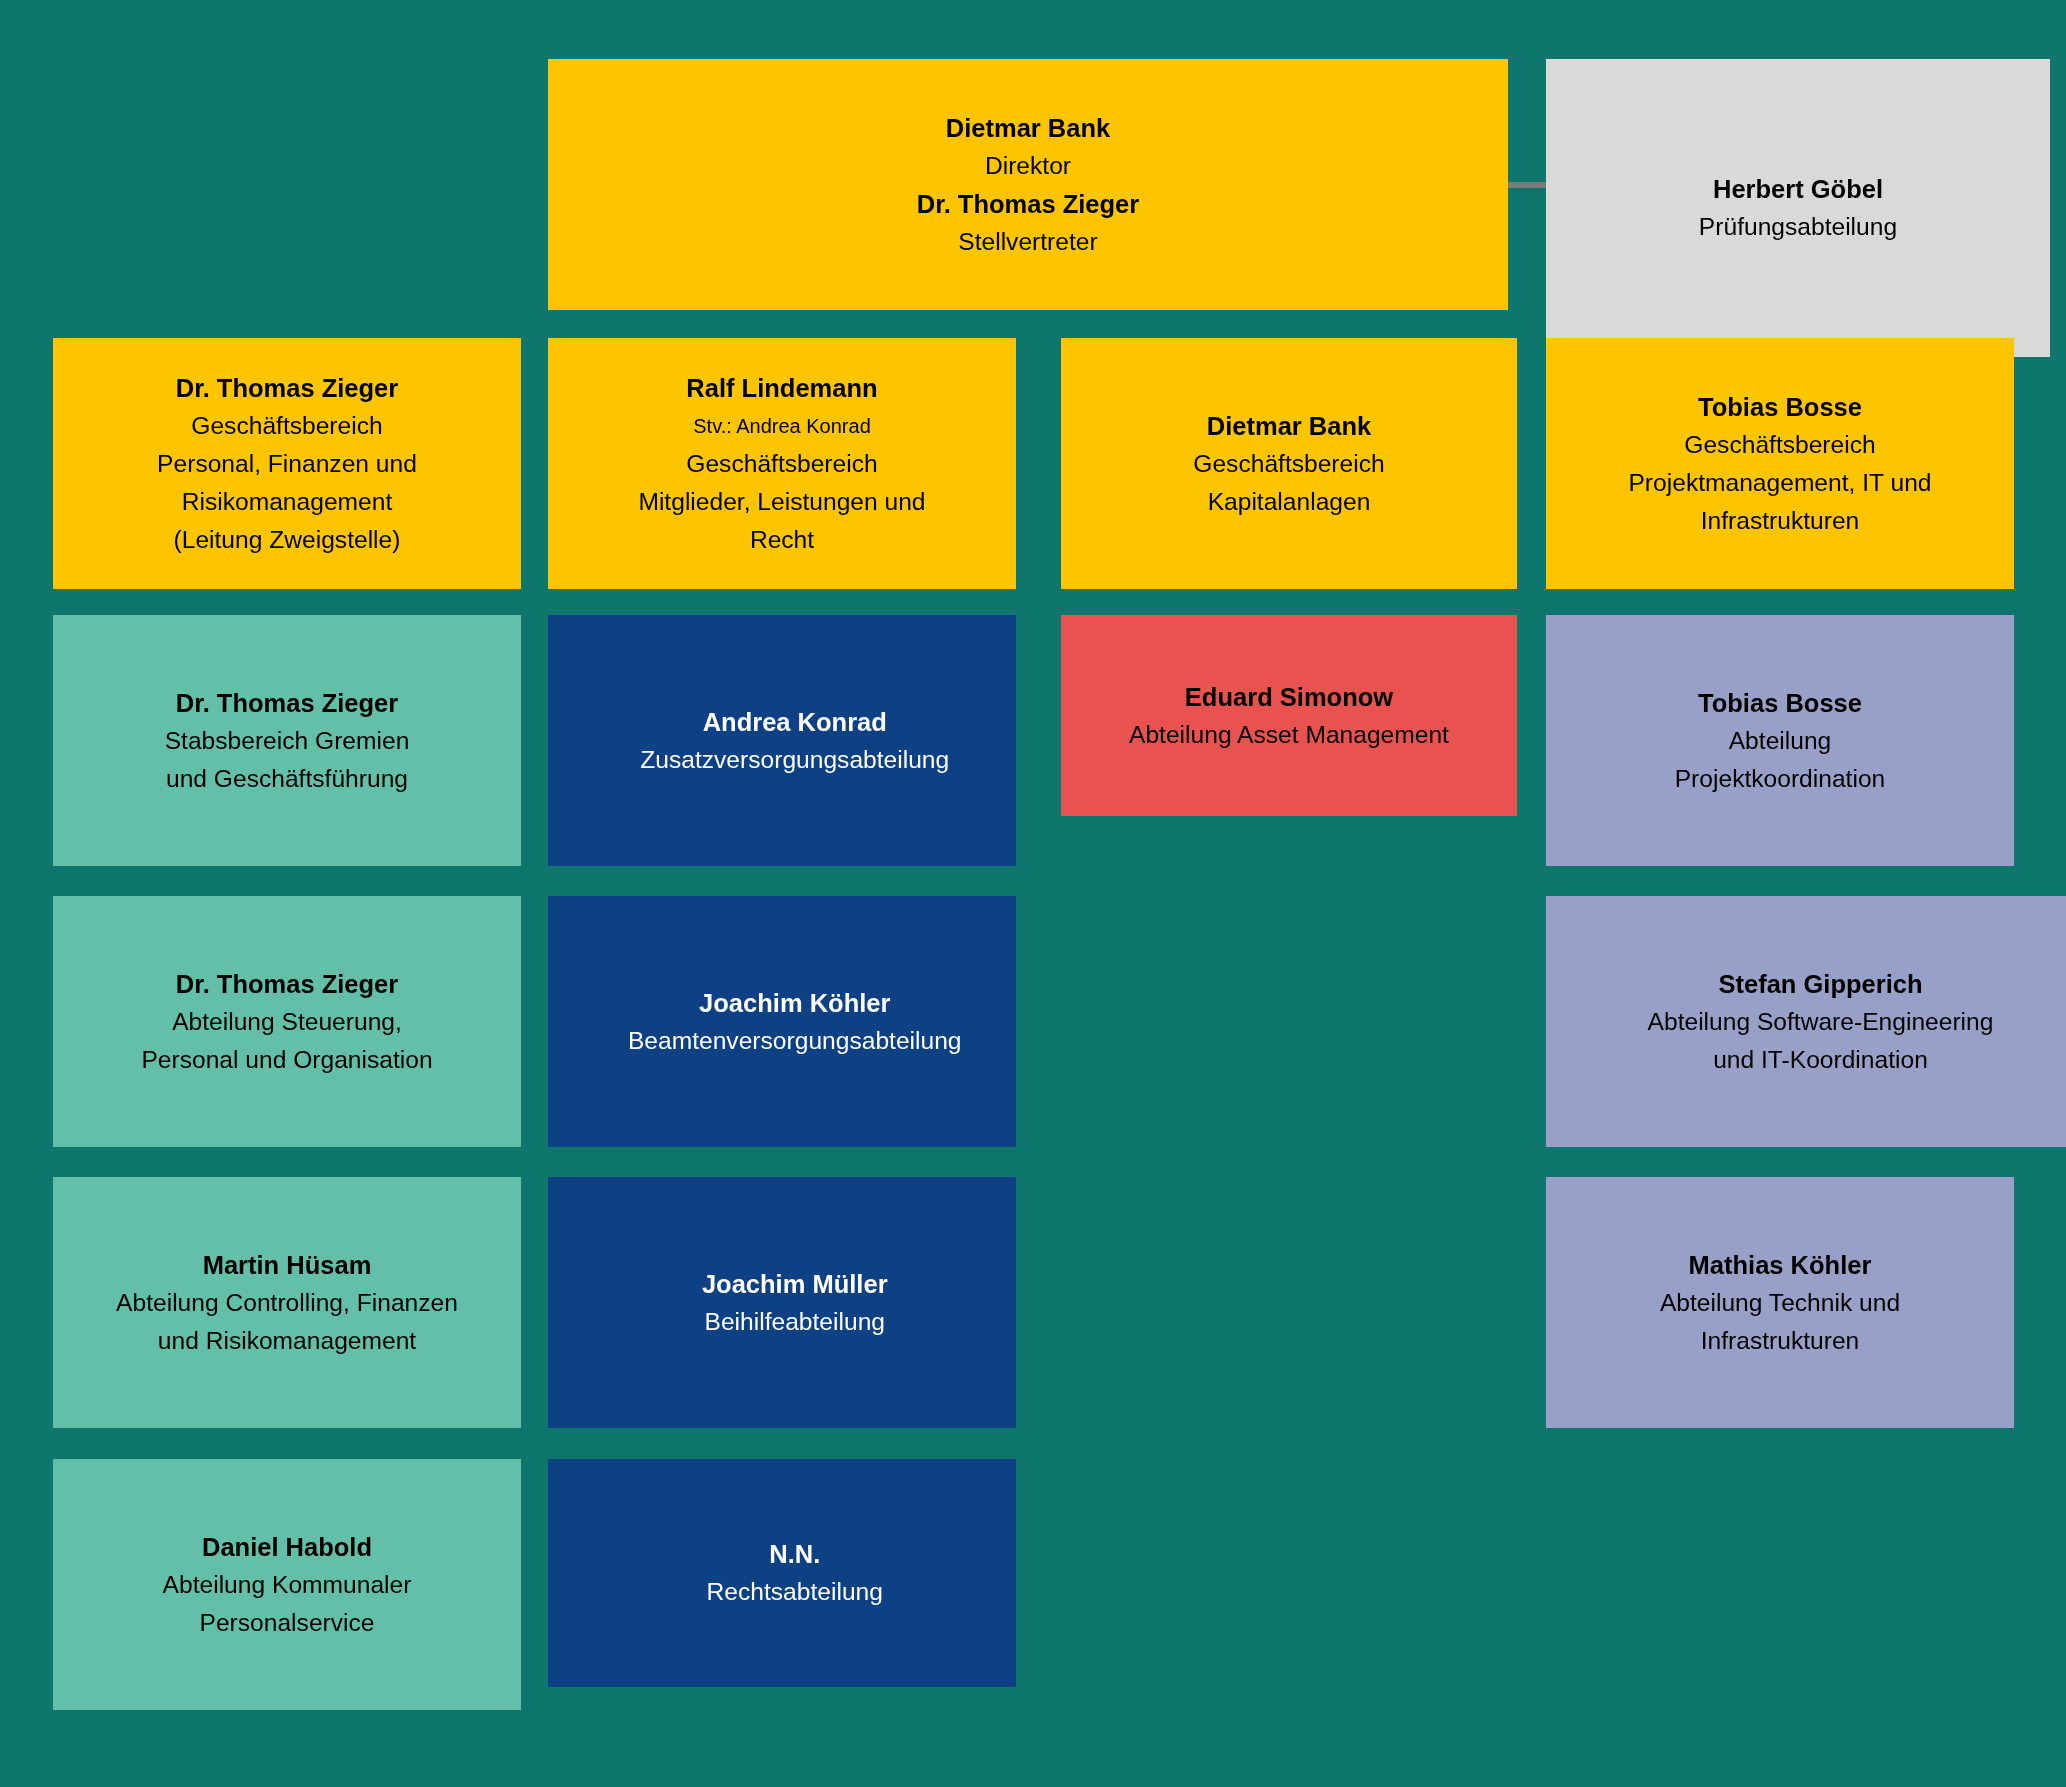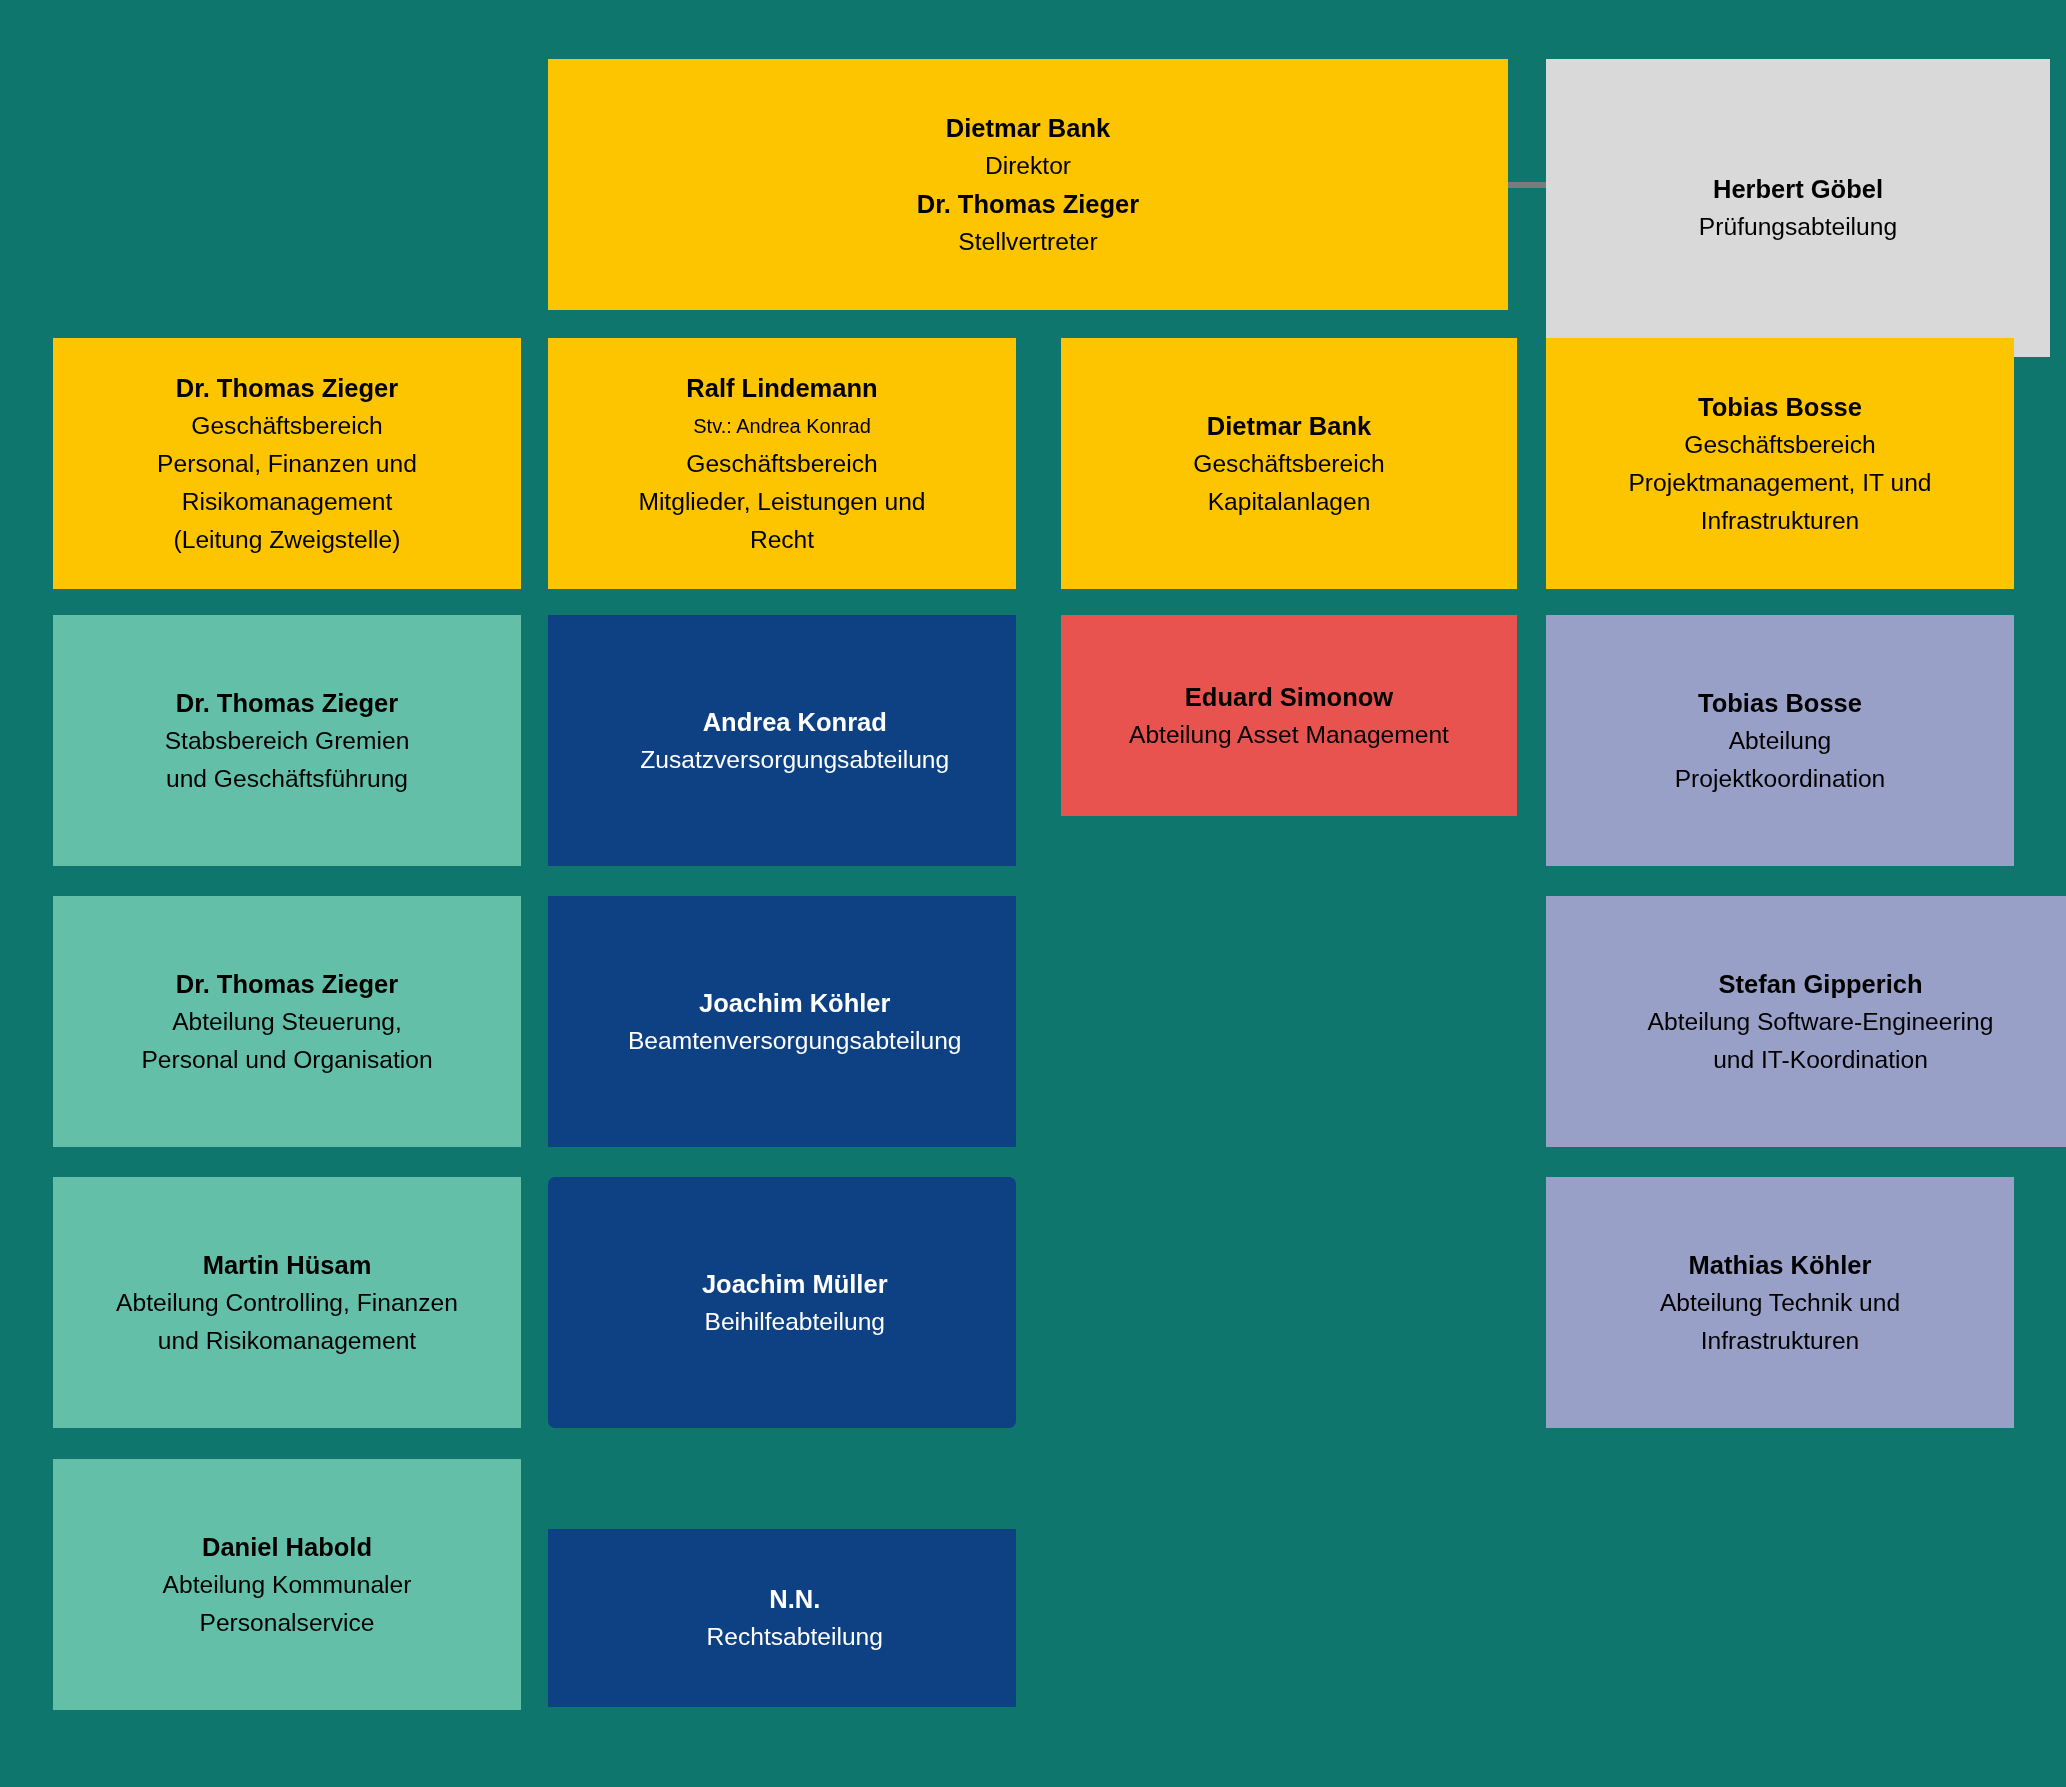--- a/index.html
+++ b/index.html
@@ -136,36 +136,36 @@
     <div class="line">Abteilung Software-Engineering</div>
     <div class="line">und IT-Koordination</div>
   </div>
 
   <div class="box teal" style="left:53px; top:1177px; width:468px; height:251px;">
     <div class="line name">Martin Hüsam</div>
     <div class="line">Abteilung Controlling, Finanzen</div>
     <div class="line">und Risikomanagement</div>
   </div>
 
-  <div class="box blue" style="left:548px; top:1177px; width:468px; height:251px;border-radius:7px;">
+  <div class="box blue" style="left:548px; top:1177px; width:468px; height:251px;">
     <div class="line name">Joachim Müller</div>
     <div class="line">Beihilfeabteilung</div>
   </div>
 
   <div class="box purple" style="left:1546px; top:1177px; width:468px; height:251px;">
     <div class="line name">Mathias Köhler</div>
     <div class="line">Abteilung Technik und</div>
     <div class="line">Infrastrukturen</div>
   </div>
 
   <div class="box teal" style="left:53px; top:1459px; width:468px; height:251px;">
     <div class="line name">Daniel Habold</div>
     <div class="line">Abteilung Kommunaler</div>
     <div class="line">Personalservice</div>
   </div>
 
-  <div class="box blue" style="left:548px; top:1529px; width:468px; height:178px;">
+  <div class="box blue" style="left:548px; top:1459px; width:468px; height:228px;">
     <div class="line name">N.N.</div>
     <div class="line">Rechtsabteilung</div>
   </div>
 
 </div>
 
 
 </body></html>

